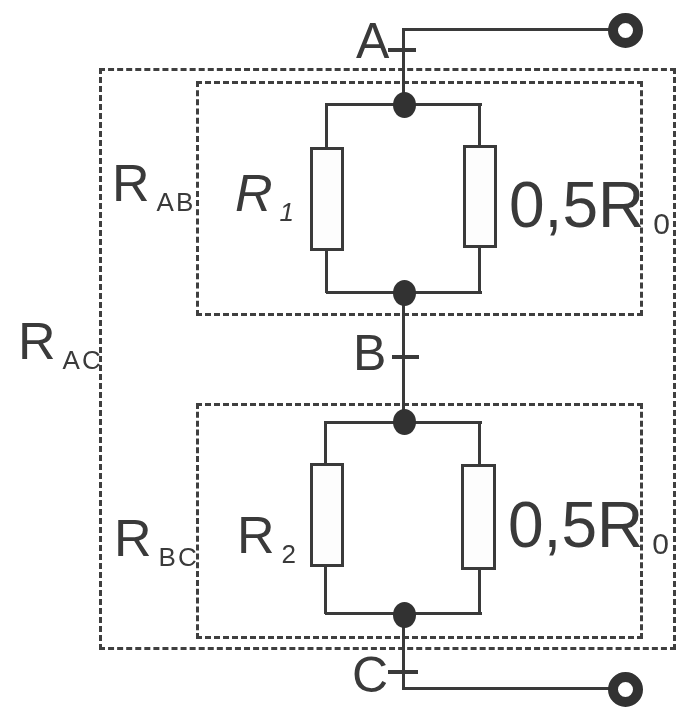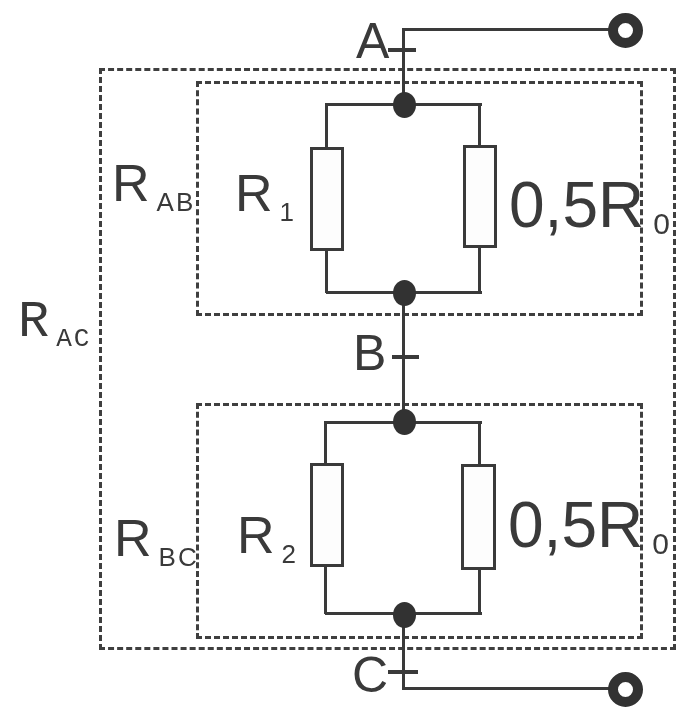--- a/index.html
+++ b/index.html
@@ -98,31 +98,31 @@
 
   <div class="wire" style="left:402px; top:613px; width:3px; height:77px;"></div>
   <div class="tick" style="left:388px; top:670px; width:30px;"></div>
   <div class="wire" style="left:403px; top:687px; width:206px; height:3px;"></div>
   <div class="terminal" style="left:608px; top:672px;"></div>
 
   <div class="label node-label" style="left:356px; top:16px;">A</div>
   <div class="label node-label" style="left:353px; top:328px;">B</div>
   <div class="label node-label" style="left:352px; top:650px;">C</div>
 
-  <div class="label rlab" style="left:18px; top:297px;font-family:Liberation Mono, monospace;">
+  <div class="label rlab" style="left:18px; top:315px;">
     <span class="base">R</span><span class="sub">AC</span>
   </div>
   <div class="label rlab" style="left:112px; top:157px;">
     <span class="base">R</span><span class="sub">AB</span>
   </div>
   <div class="label rlab" style="left:114px; top:480px;margin-top:32px;">
     <span class="base">R</span><span class="sub">BC</span>
   </div>
 
-  <div class="label rlab" style="left:235px; top:167px;">
+  <div class="label rlab" style="left:235px; top:167px;font-style:italic;">
     <span class="base">R</span><span class="sub">1</span>
   </div>
   <div class="label biglab" style="left:509px; top:173px;">
     <span class="base">0,5R</span><span class="sub">0</span>
   </div>
   <div class="label rlab" style="left:237px; top:489px;margin-top:20px;">
     <span class="base">R</span><span class="sub">2</span>
   </div>
   <div class="label biglab" style="left:508px; top:493px;">
     <span class="base">0,5R</span><span class="sub">0</span>

